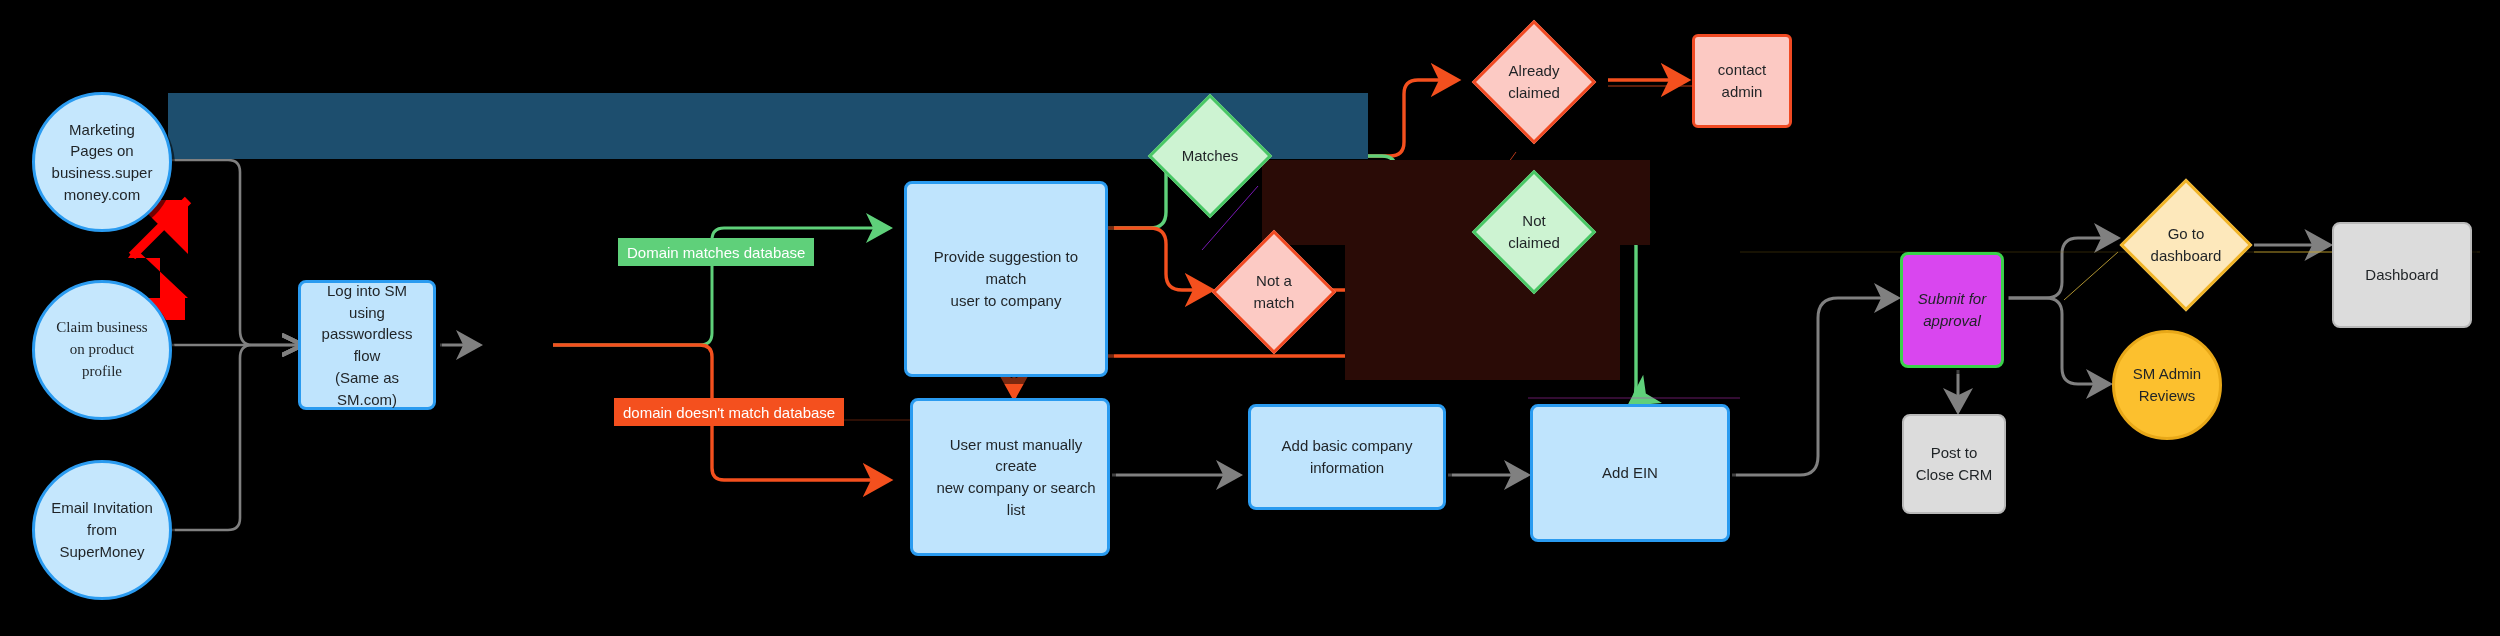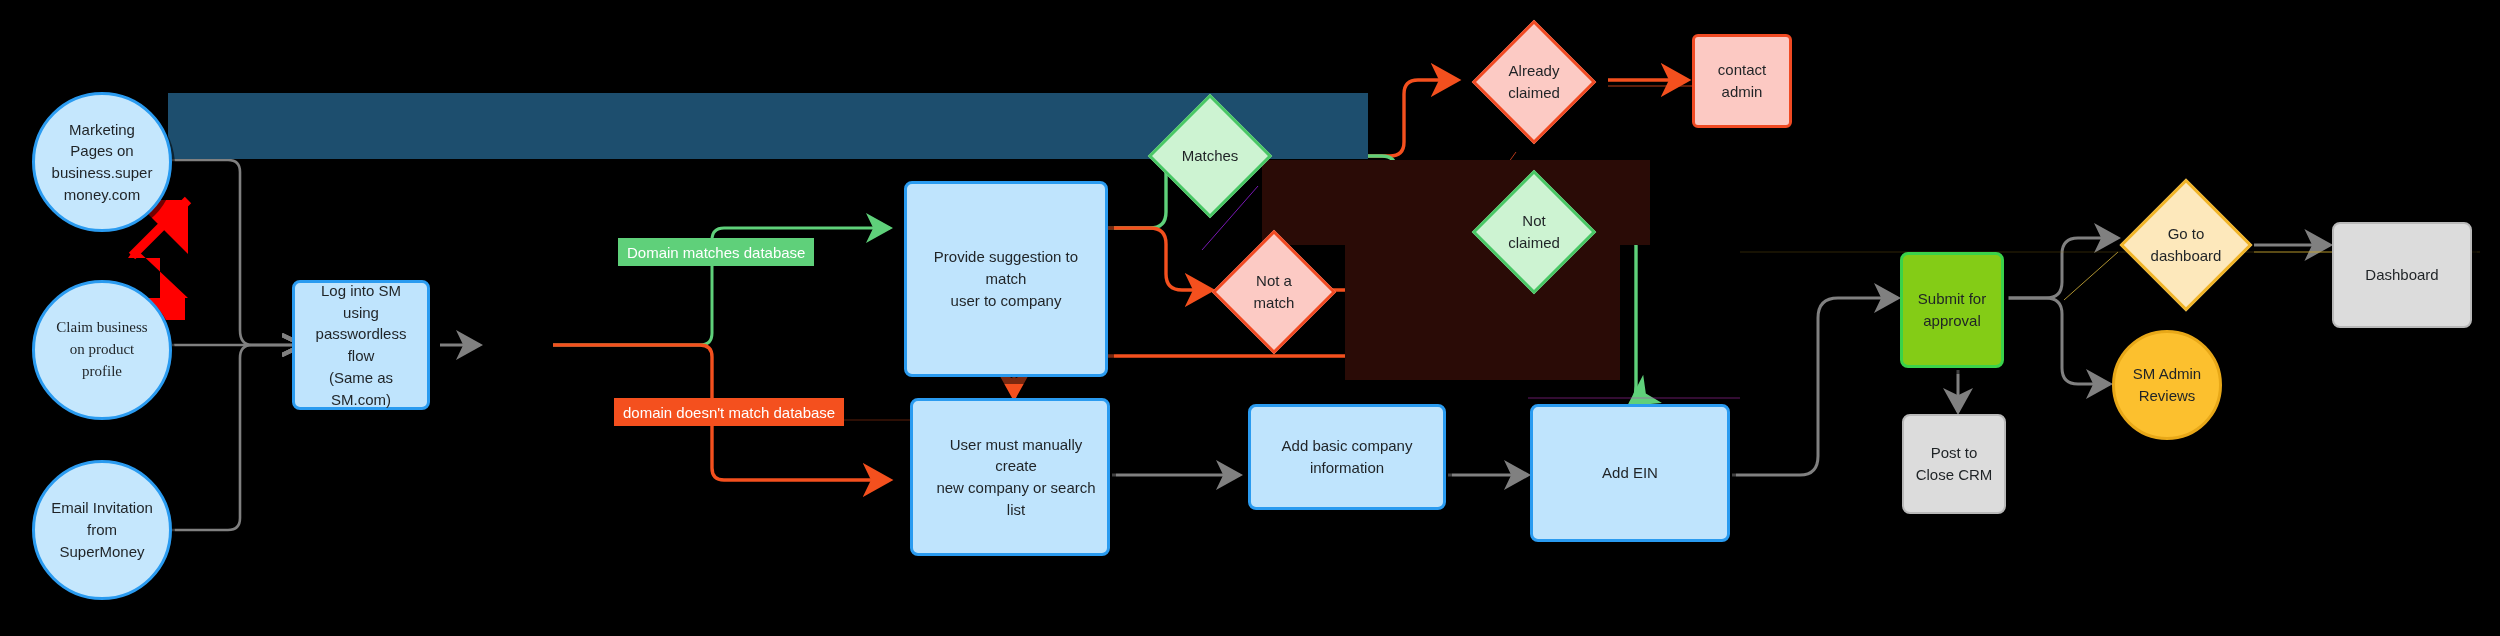--- a/index.html
+++ b/index.html
@@ -53,22 +53,23 @@
   }
   .n-rect-red {
     border-radius: 6px;
     border: 3px solid #f04a23;
     background: #fcc9c3;
     box-shadow: 6px 7px 0 rgba(0,0,0,0.55);
   }
   .n-rect-green {
     border-radius: 8px;
     border: 3px solid #3ad24a;
-    background: #84cc16;
+    background: #d946ef;
     box-shadow: 5px 6px 0 rgba(0,0,0,0.5);
+    font-style: italic;
   }
   .n-rect-grey {
     border-radius: 8px;
     border: 2px solid #b9b9b9;
     background: #dcdcdc;
     box-shadow: 5px 6px 0 rgba(0,0,0,0.45);
   }
   .n-circle-amber {
     border-radius: 50%;
     border: 3px solid #e8a818;
@@ -211,21 +212,21 @@
 on product
 profile</span>
   </div>
 
   <div class="node n-circle" style="left:32px; top:460px; width:140px; height:140px;">
     <span class="label">Email Invitation
 from
 SuperMoney</span>
   </div>
 
-  <div class="node n-rect" style="left:292px; top:280px; width:138px; height:130px;">
+  <div class="node n-rect" style="left:298px; top:280px; width:138px; height:130px;">
     <span class="label">Log into SM using
 passwordless flow
 (Same as SM.com)</span>
   </div>
 
 
   <div class="node n-rect" style="left:904px; top:140px; width:204px; height:196px;margin-top:41px;">
     <span class="label">Provide suggestion to match
 user to company</span>
   </div>

